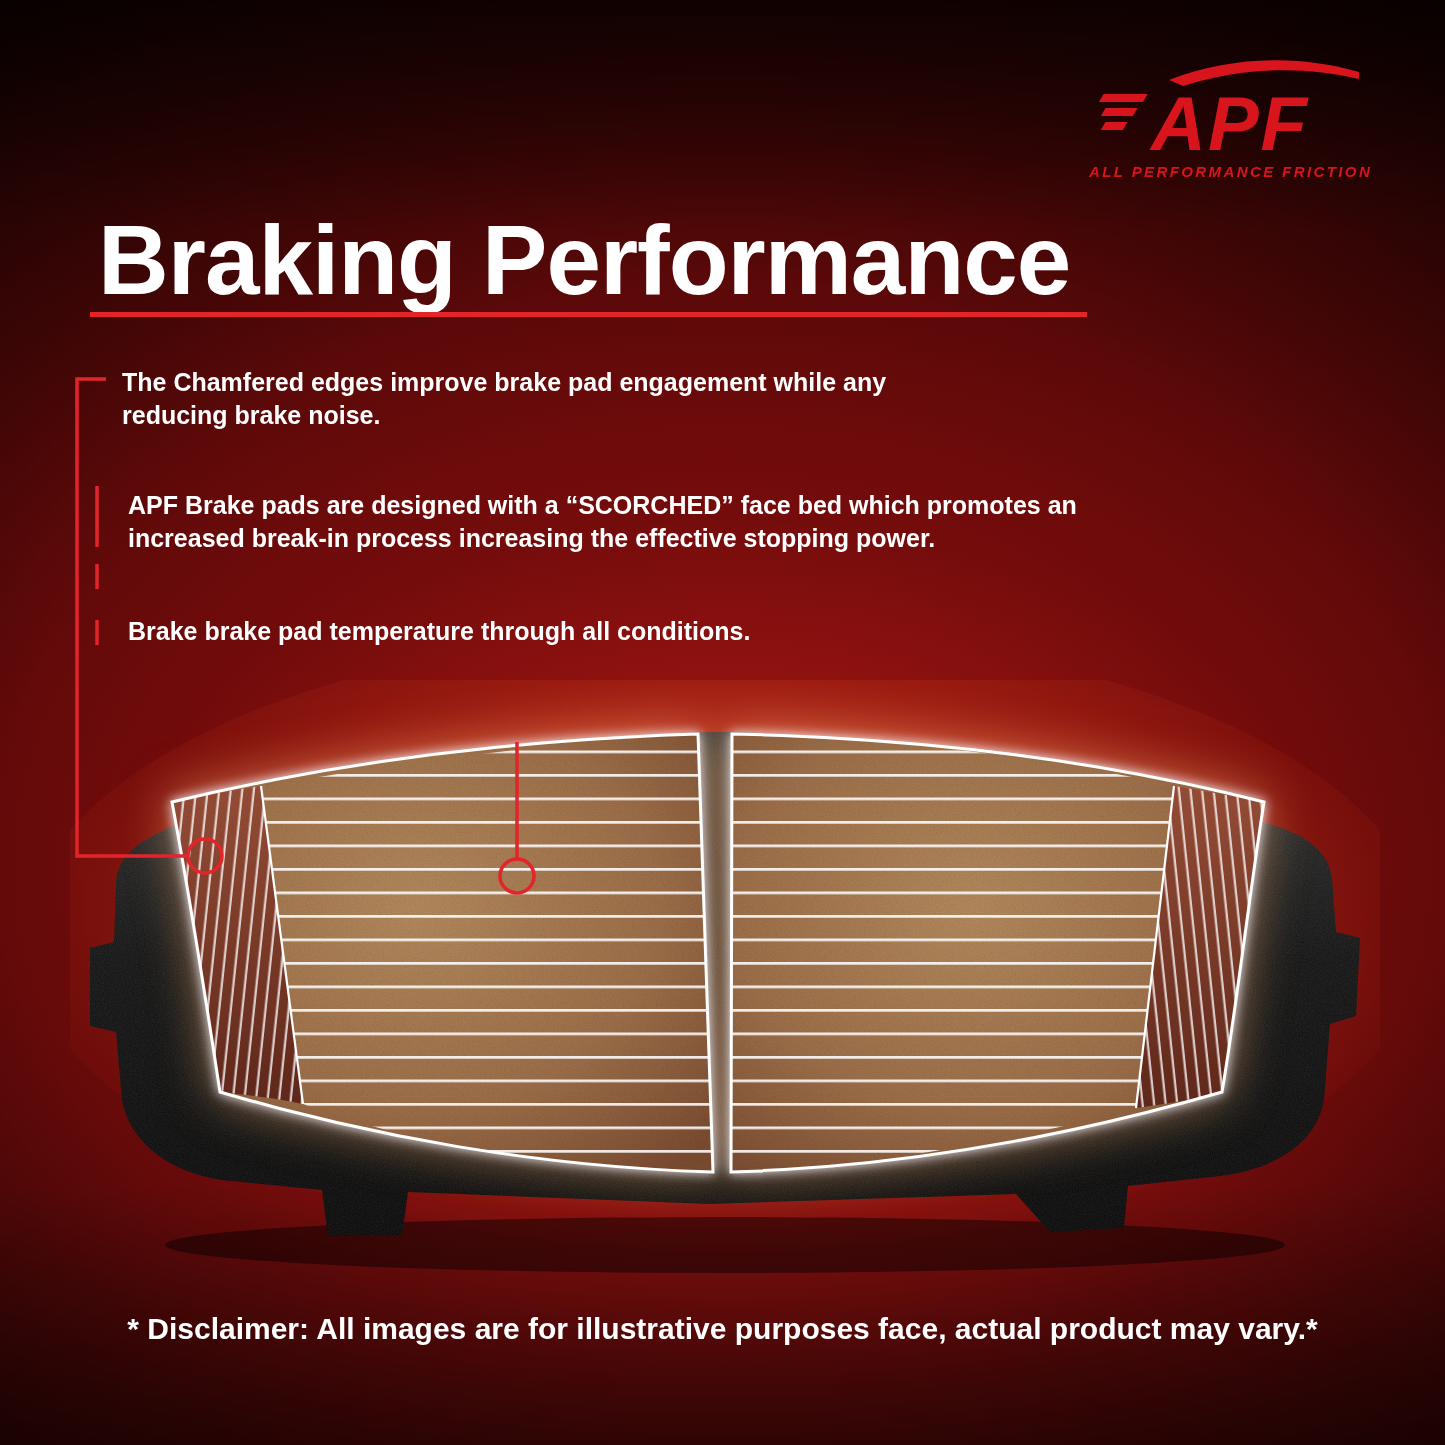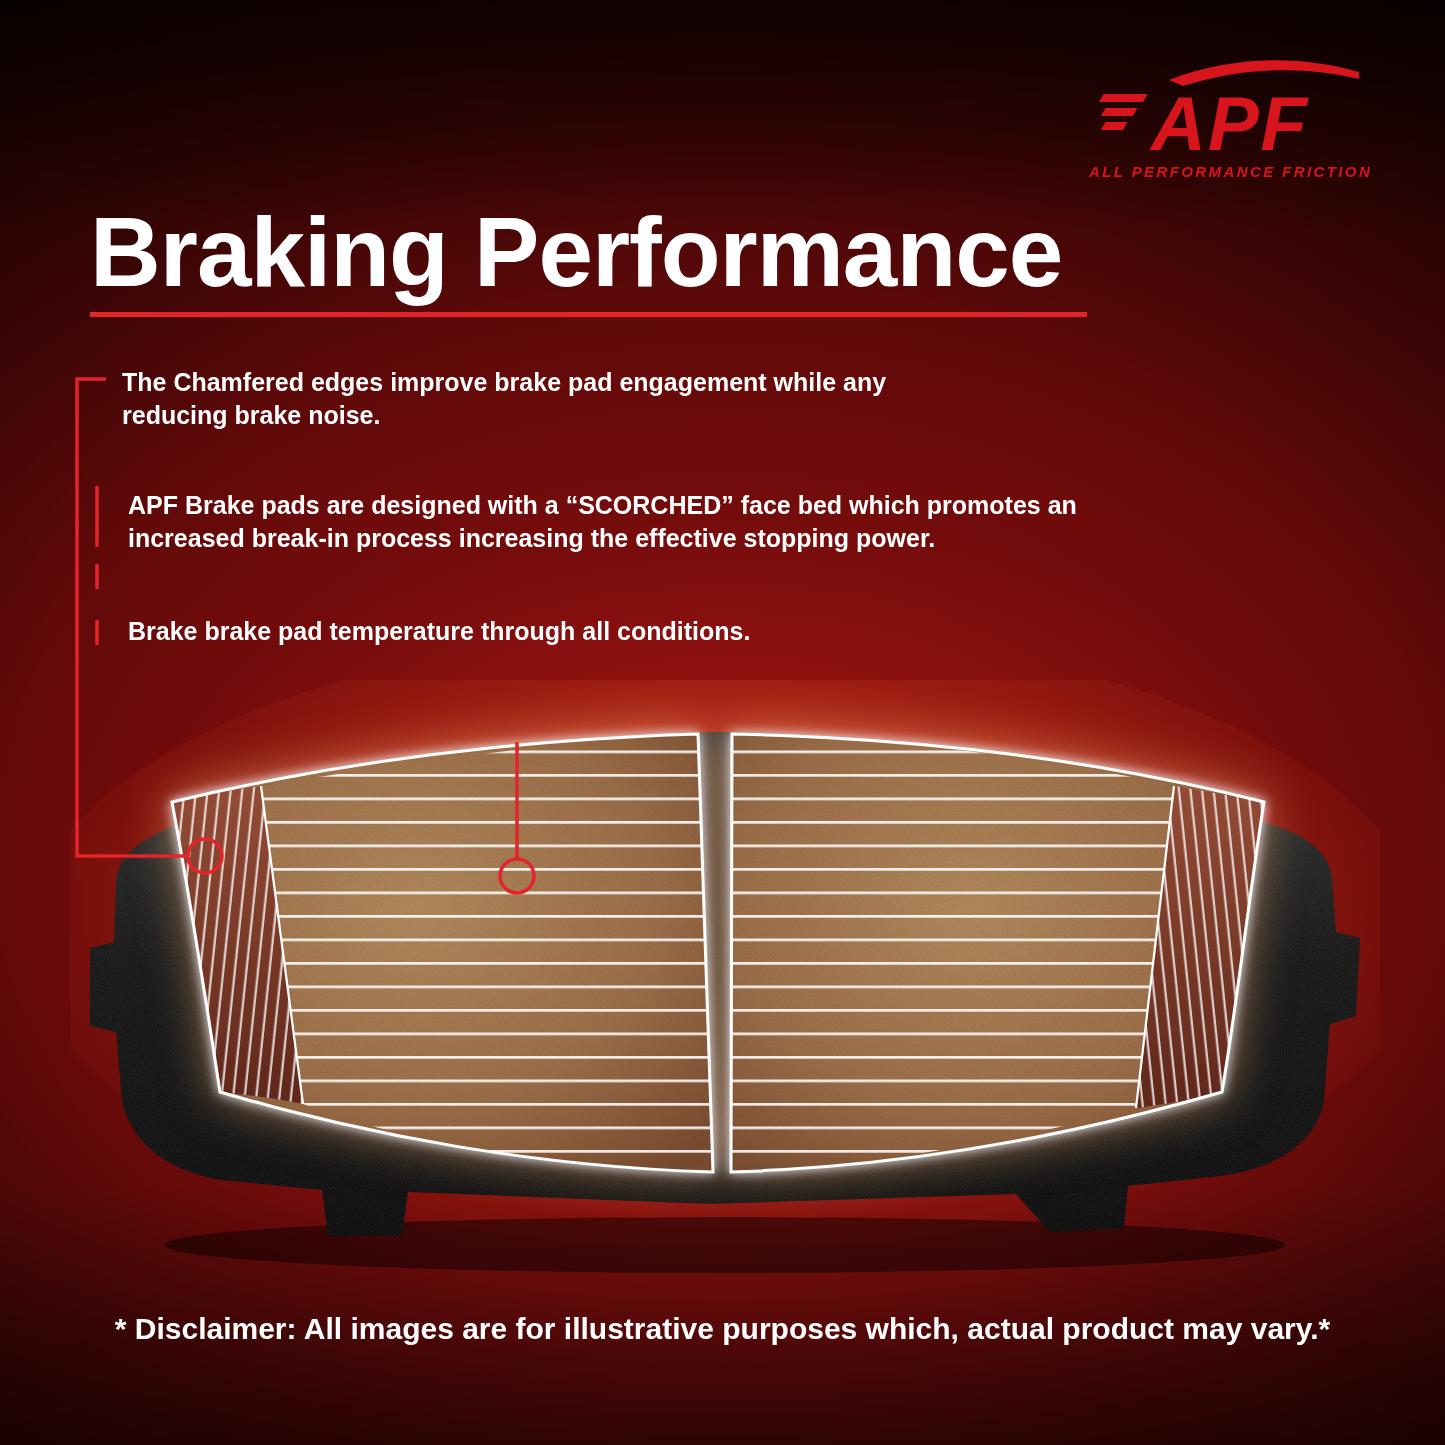--- a/index.html
+++ b/index.html
@@ -22,21 +22,21 @@
   .logo-text {
     font-family:"Liberation Sans", sans-serif; font-style:italic; font-weight:bold;
     font-size:76px; letter-spacing:2px; fill:var(--logo-red, #d8141c);
   }
   .logo-tagline {
     margin-top:1px; text-align:center; white-space:nowrap;
     color:var(--logo-red, #d8141c); font-style:italic; font-weight:bold;
     font-size:15px; letter-spacing:2.4px;
   }
   .title {
-    position:absolute; left:86px; top:192px; margin:4px; z-index:2;
+    position:absolute; left:86px; top:192px; margin:12px; z-index:2;
     color:#fff; font-size:98px; font-weight:bold; letter-spacing:-1px; white-space:nowrap;
   }
   .title-underline {
     position:absolute; left:90px; top:312px; width:997px; height:5px;
     background:var(--accent, #e3242b); z-index:2;
   }
   .bullet {
     position:absolute; z-index:2; color:#fff; font-weight:bold;
     font-size:25px; line-height:1.33;
   }
@@ -154,15 +154,15 @@
     <div class="logo-tagline">ALL PERFORMANCE FRICTION</div>
   </div>
 
   <h1 class="title">Braking Performance</h1>
   <div class="title-underline"></div>
 
   <div class="bullet b1">The Chamfered edges improve brake pad engagement while any reducing brake noise.</div>
   <div class="bullet b2">APF Brake pads are designed with a “SCORCHED” face bed which promotes an increased break-in process increasing the effective stopping power.</div>
   <div class="bullet b4">Brake brake pad temperature through all conditions.</div>
 
-  <div class="disclaimer">* Disclaimer: All images are for illustrative purposes which, actual product may vary.*</div>
+  <div class="disclaimer">* Disclaimer: All images are for illustrative purposes face, actual product may vary.*</div>
 
 </div>
 
 </body></html>

